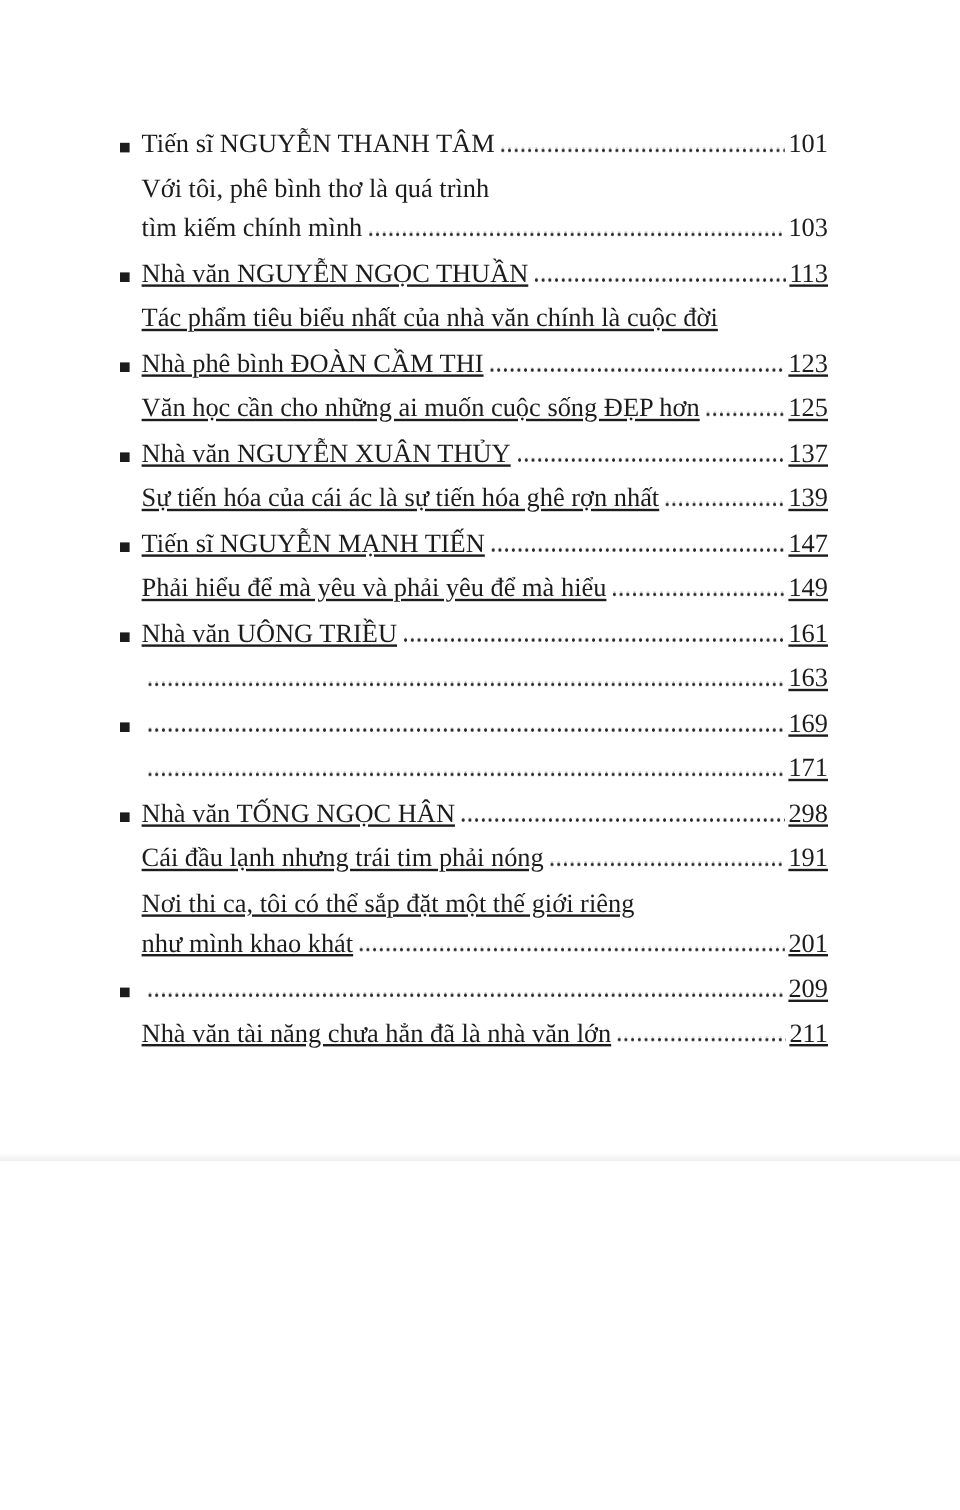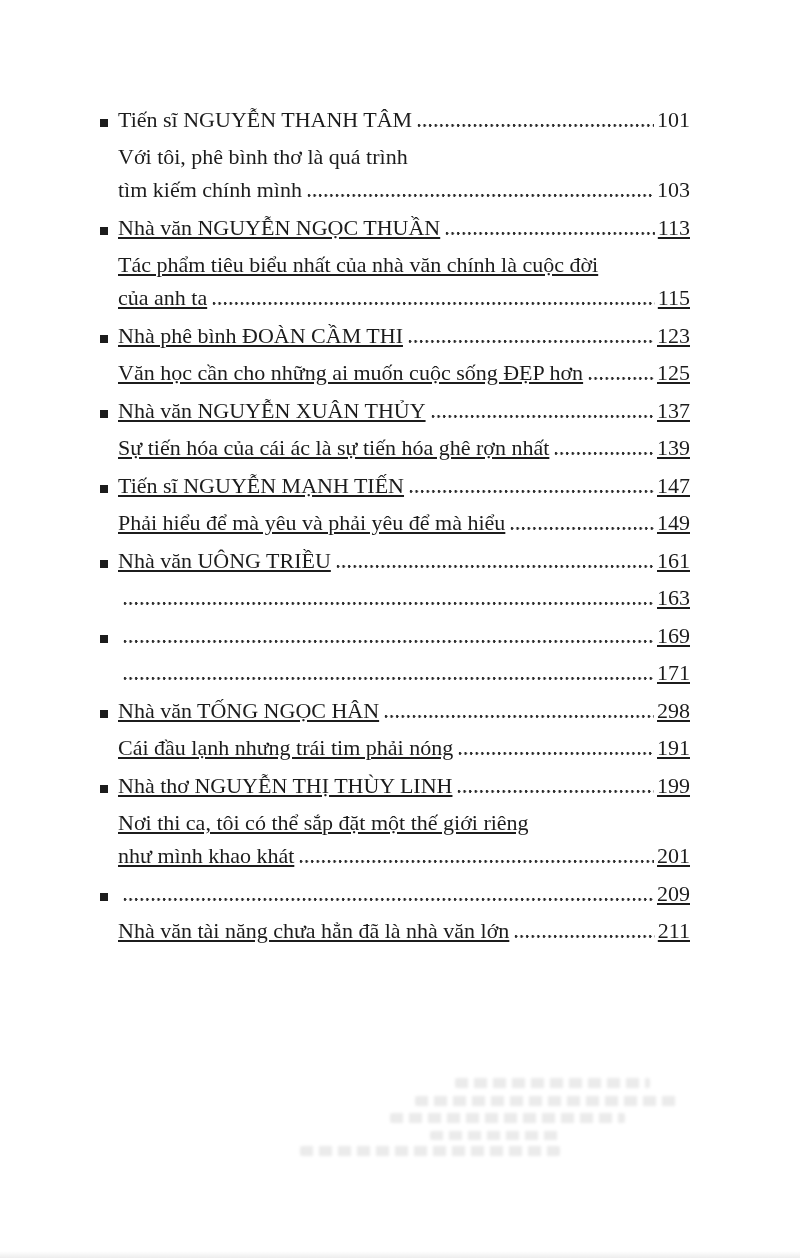--- a/index.html
+++ b/index.html
@@ -4,21 +4,21 @@
 <title>Document page</title>
 <style>
   html, body {
     margin: 0;
     padding: 0;
     background: #ffffff;
   }
   .page {
     position: relative;
     width: 800px;
-    height: 1258px;
+    height: 968px;
     background: #ffffff;
     overflow: hidden;
     font-family: "Liberation Serif", "DejaVu Serif", serif;
     color: #1c1c1c;
   }
   .toc {
     position: absolute;
     left: 100px;
     right: 110px;
     top: 103px;
@@ -101,25 +101,20 @@
       <div class="entry">
         <div class="row head">
           <span class="bullet"></span>
           <span class="txt">Nhà văn NGUYỄN NGỌC THUẦN</span>
           <span class="leader"></span>
           <span class="pg">113</span>
         </div>
         <div class="row sub">
           <span class="txt">Tác phẩm tiêu biểu nhất của nhà văn chính là cuộc đời</span>
         </div>
-        <div class="row sub">
-          <span class="txt">của anh ta</span>
-          <span class="leader"></span>
-          <span class="pg">115</span>
-        </div>
       </div>
       <div class="entry">
         <div class="row head">
           <span class="bullet"></span>
           <span class="txt">Nhà phê bình ĐOÀN CẦM THI</span>
           <span class="leader"></span>
           <span class="pg">123</span>
         </div>
         <div class="row sub">
           <span class="txt">Văn học cần cho những ai muốn cuộc sống ĐẸP hơn</span>
@@ -183,26 +178,20 @@
           <span class="leader"></span>
           <span class="pg">298</span>
         </div>
         <div class="row sub">
           <span class="txt">Cái đầu lạnh nhưng trái tim phải nóng</span>
           <span class="leader"></span>
           <span class="pg">191</span>
         </div>
       </div>
       <div class="entry">
-        <div class="row head">
-          <span class="bullet"></span>
-          <span class="txt">Nhà thơ NGUYỄN THỊ THÙY LINH</span>
-          <span class="leader"></span>
-          <span class="pg">199</span>
-        </div>
         <div class="row sub">
           <span class="txt">Nơi thi ca, tôi có thể sắp đặt một thế giới riêng</span>
         </div>
         <div class="row sub">
           <span class="txt">như mình khao khát</span>
           <span class="leader"></span>
           <span class="pg">201</span>
         </div>
       </div>
       <div class="entry">

